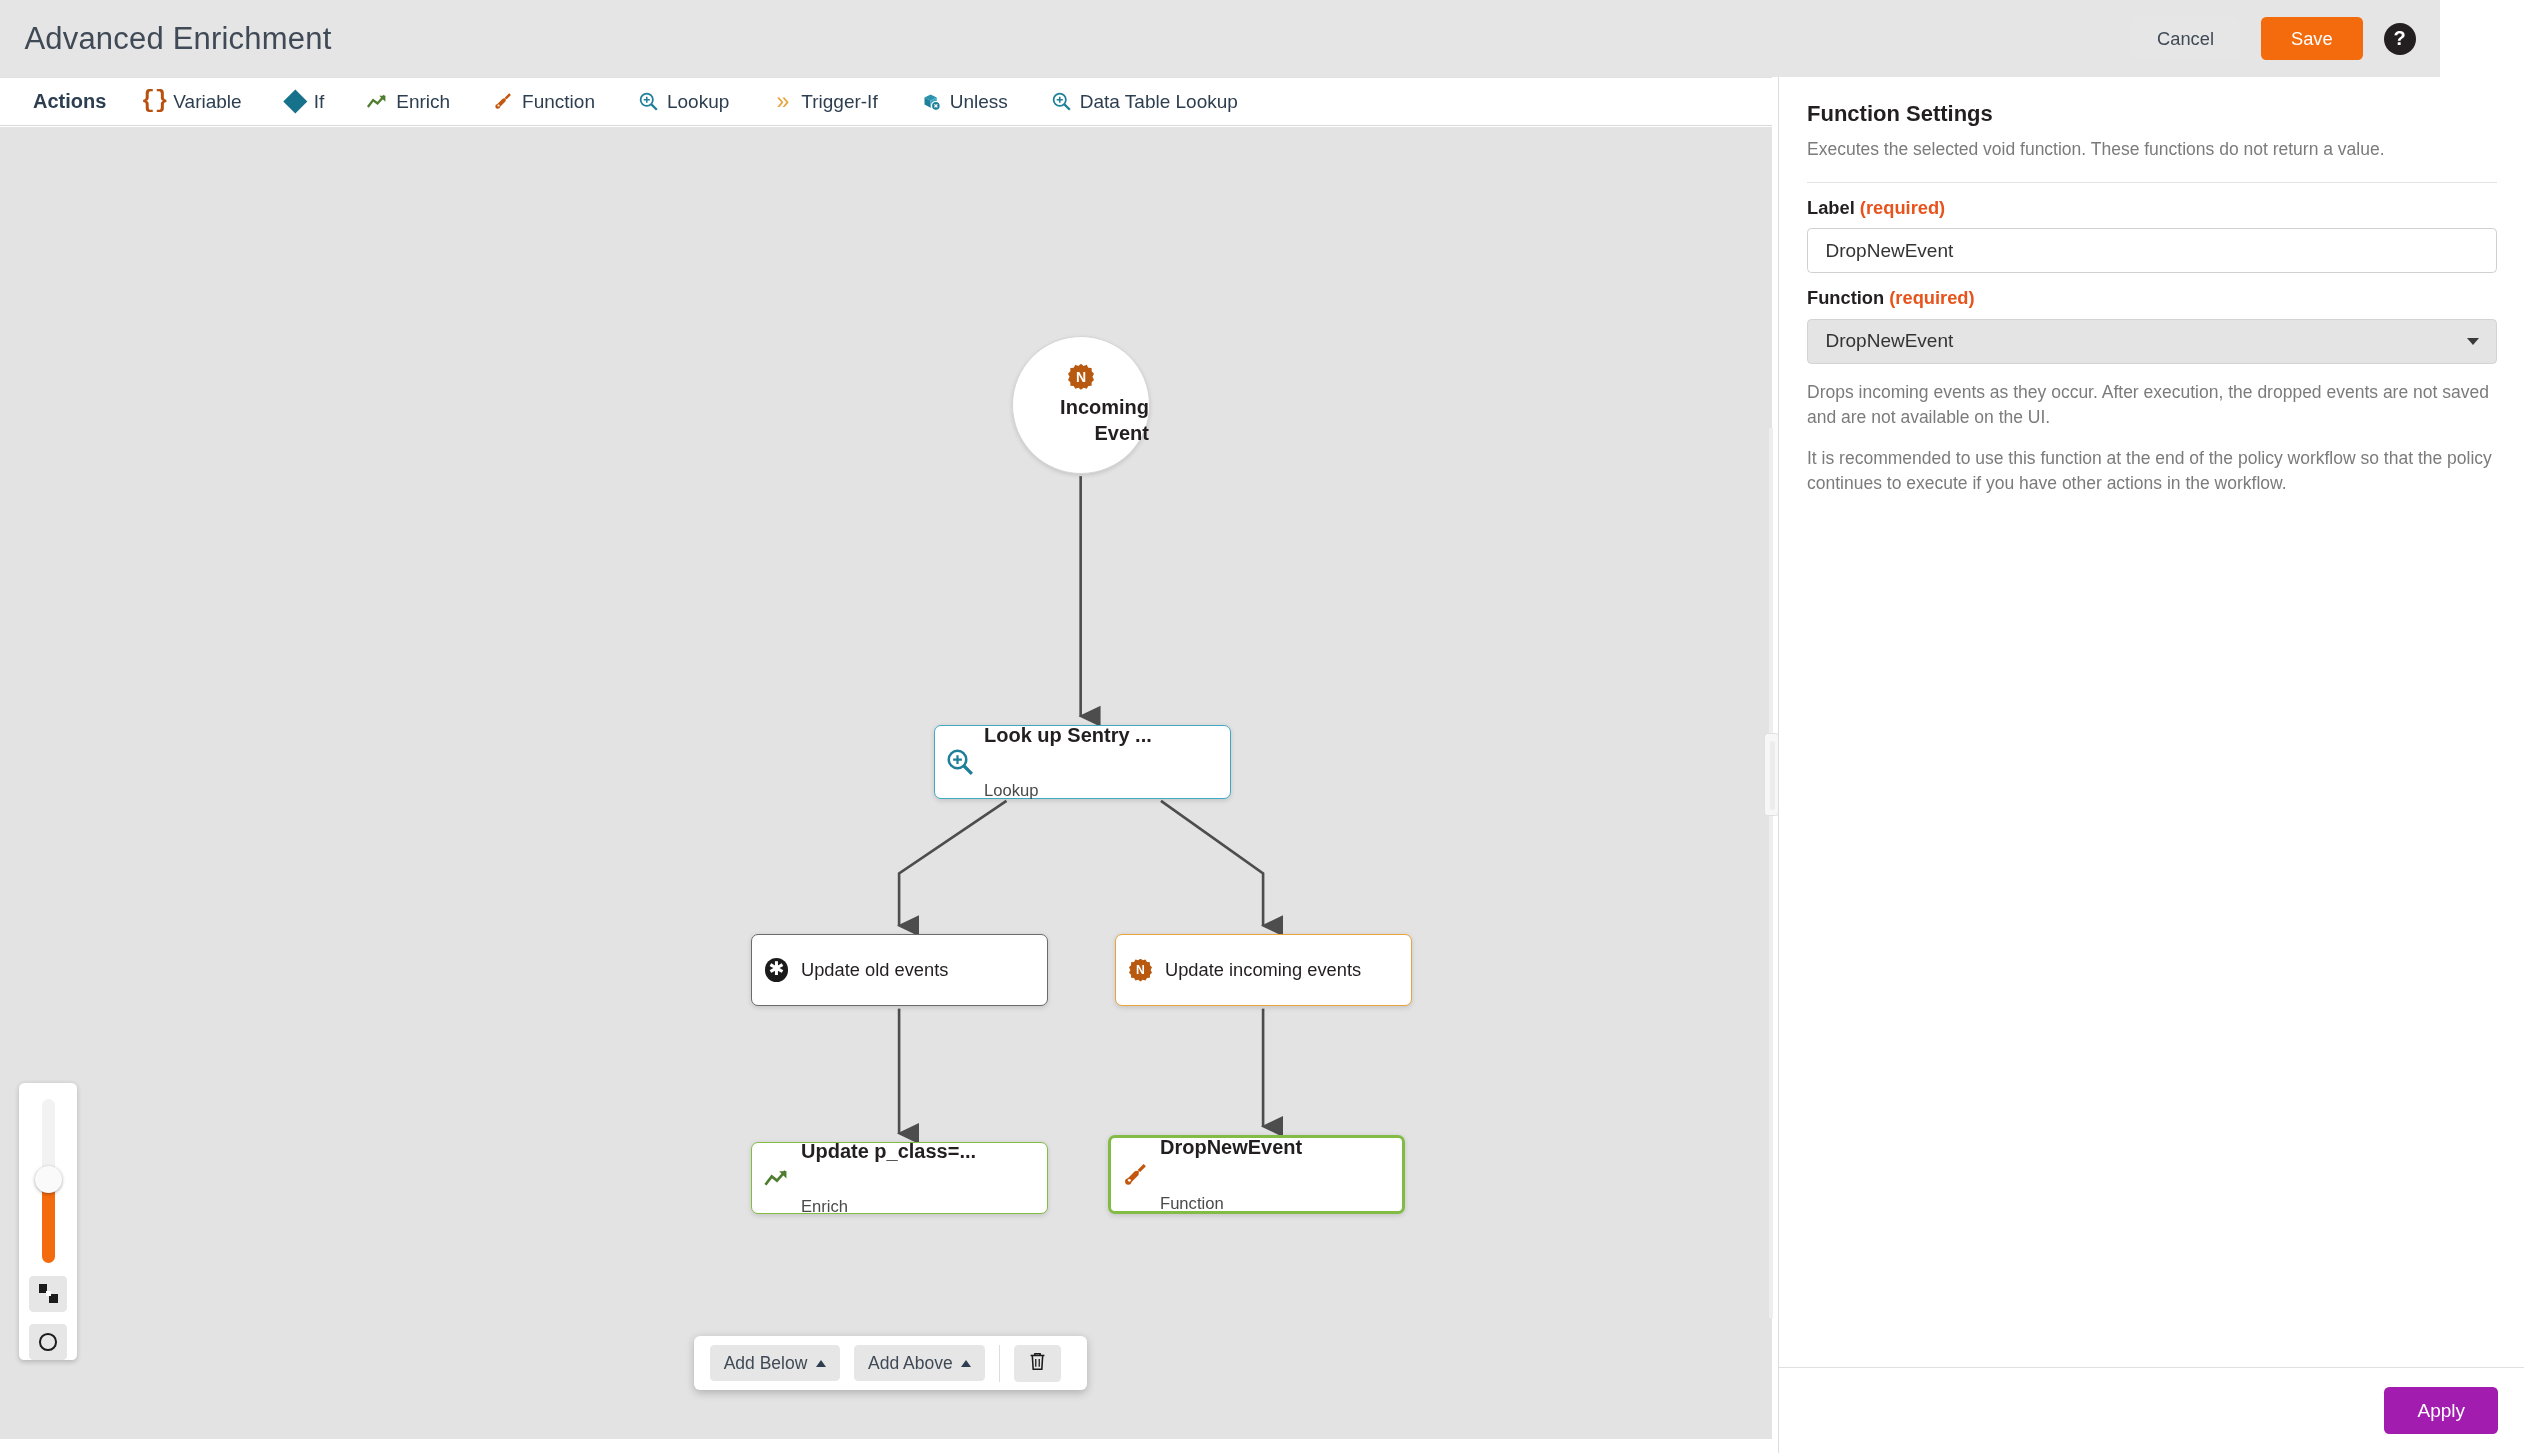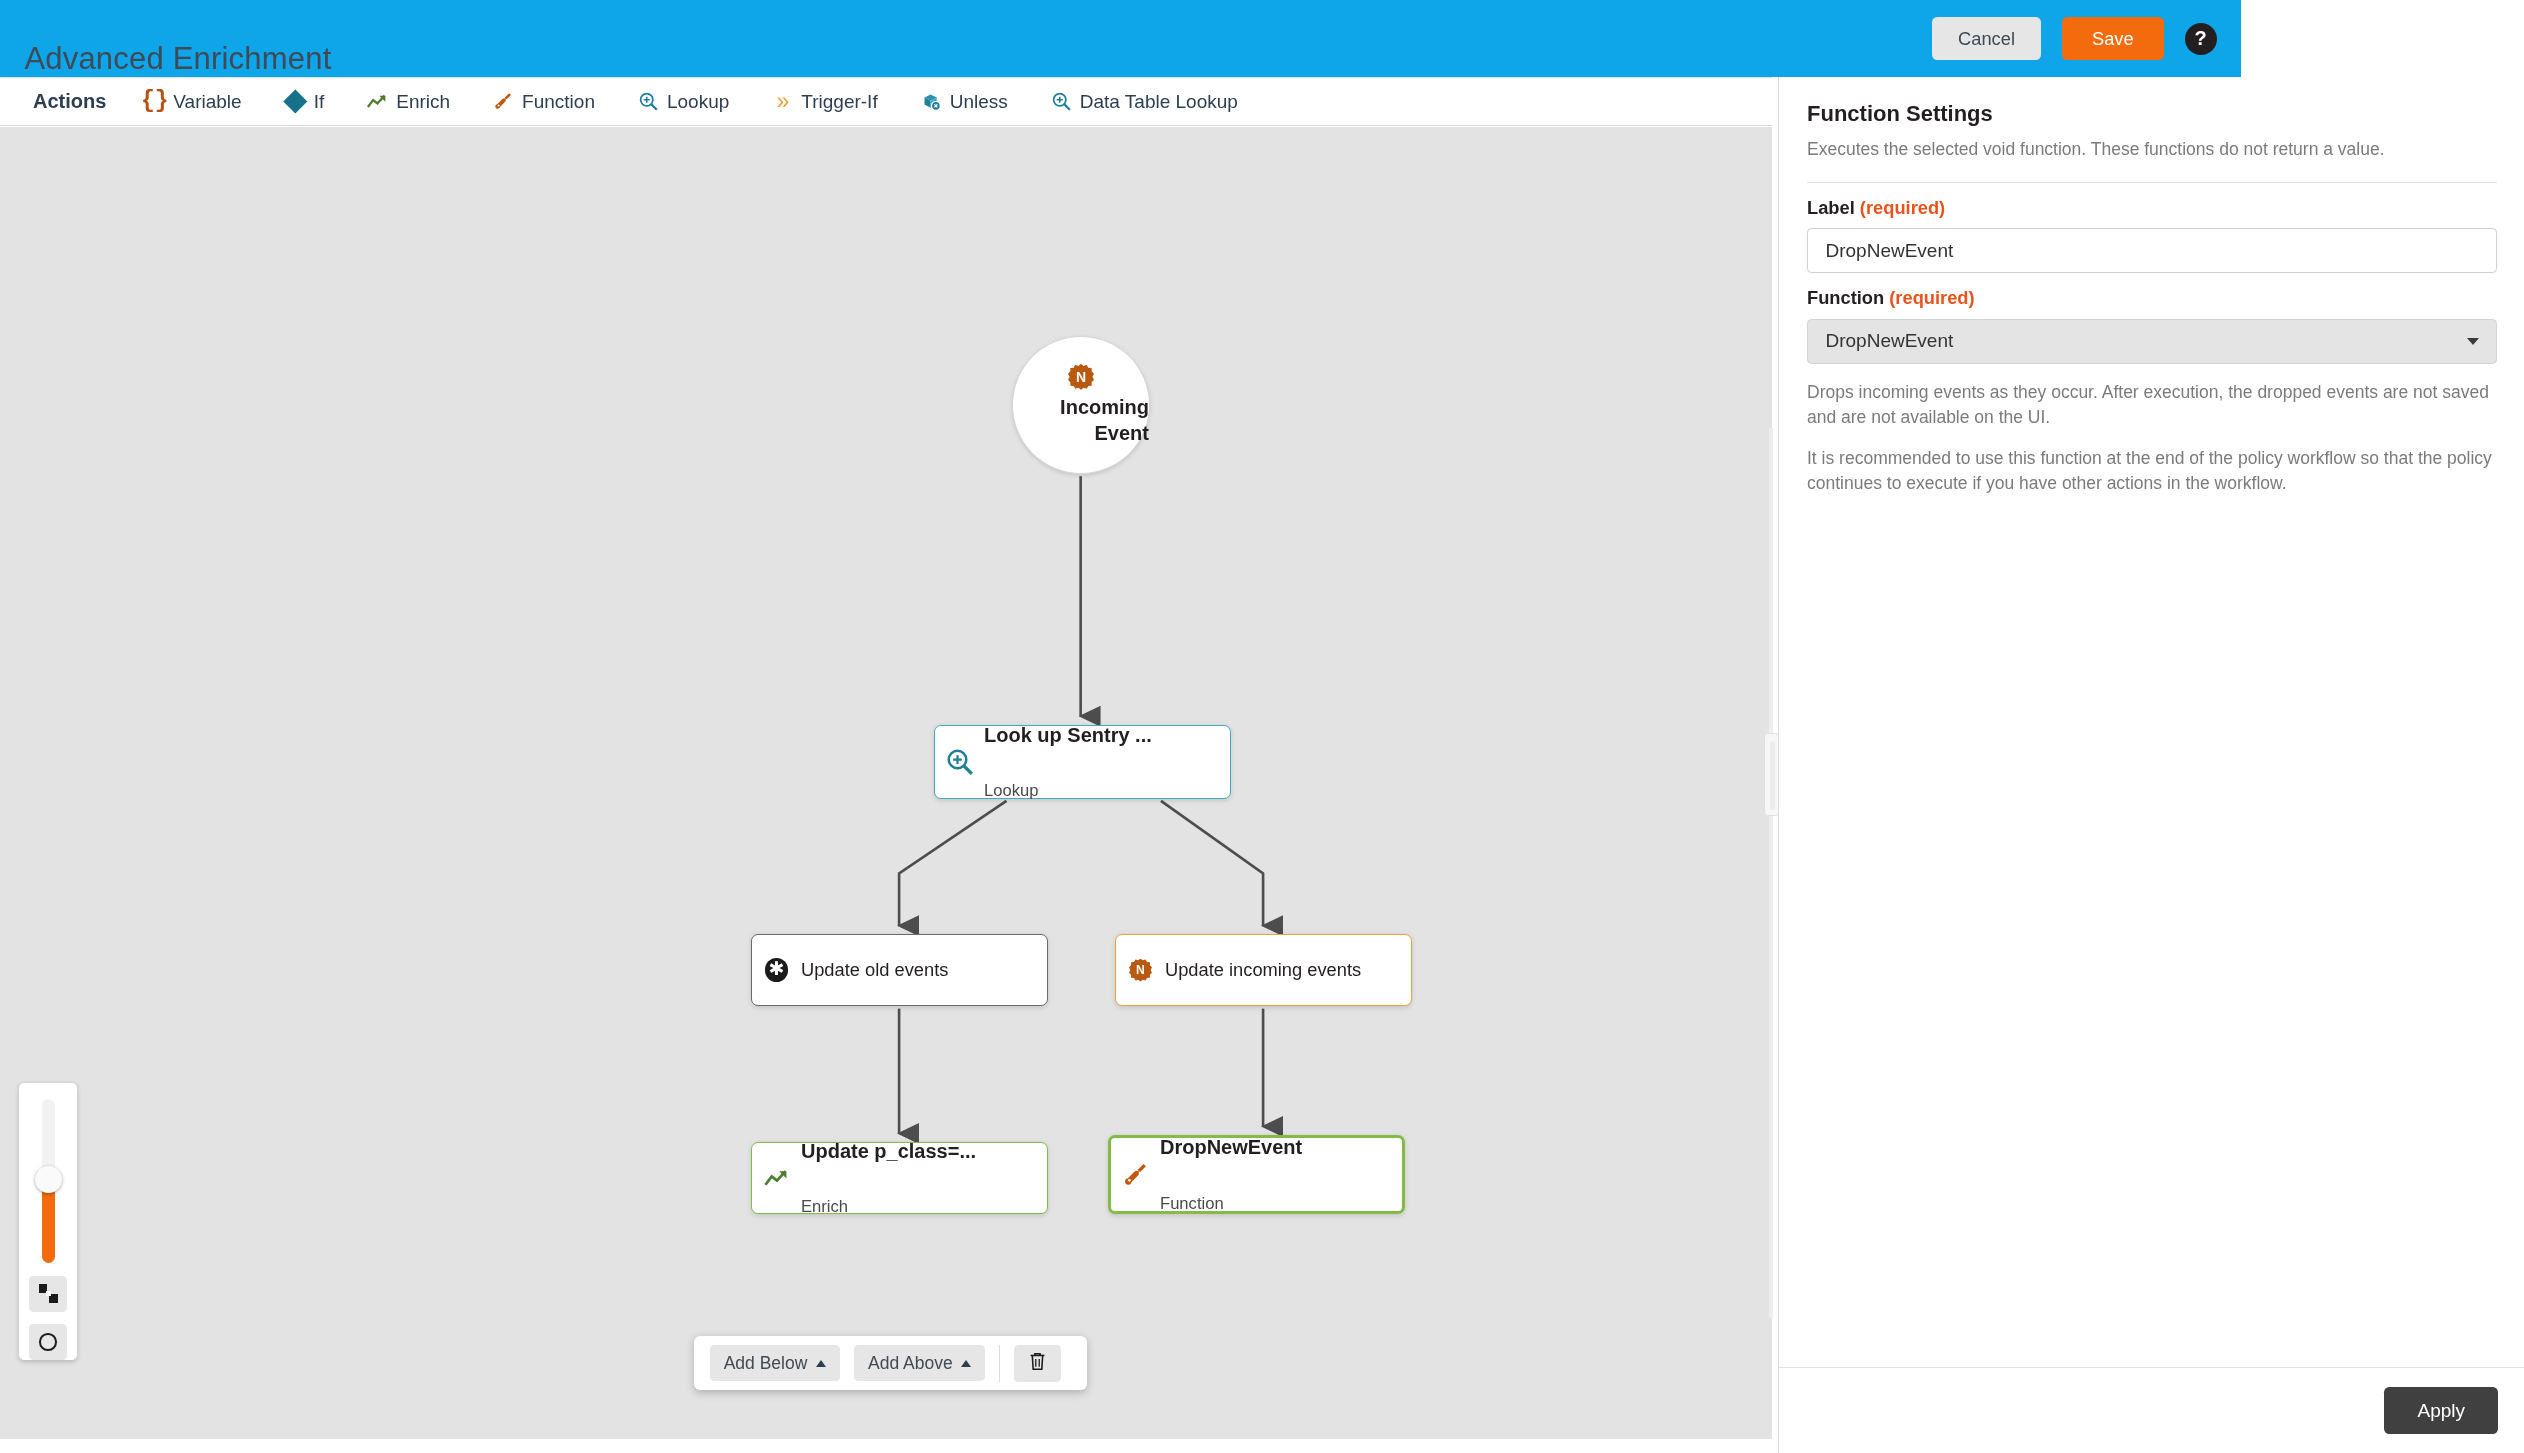--- a/index.html
+++ b/index.html
@@ -6,23 +6,23 @@
   html, body {
     width: 2525px; height: 1453px;
     font-family: "Liberation Sans", sans-serif;
     background: #ffffff;
     overflow: hidden;
   }
   #app { position: relative; width: 2525px; height: 1453px; }
 
   
   #header {
-    position: absolute; left: 0; top: 0; width: 2241px; height: 77px;
-    background: #0ea5e9;
-    display: flex; align-items: flex-end;
+    position: absolute; left: 0; top: 0; width: 2440px; height: 77px;
+    background: #e5e5e5;
+    display: flex; align-items: center;
   }
   #page-title {
     margin-left: 24.4px;
     font-size: 31px; font-weight: 400; color: #3f4a56;
     letter-spacing: 0.2px;
   }
   #header-actions {
     position: absolute; right: 24.4px; top: 0; height: 77px;
     display: flex; align-items: center; gap: 21px;
   }
@@ -266,21 +266,21 @@
   }
   .helptext { font-size: 17.5px; color: #7b7b7b; margin-top: 15.7px; line-height: 1.45; }
 
   #panel-footer {
     position: absolute; left: 0; bottom: 0; width: 747px; height: 86px;
     border-top: 0.9px solid #e0e0e0; background: #fff;
     display: flex; align-items: center; justify-content: flex-end;
     padding-right: 28px;
   }
   #apply-btn {
-    background: #404040; color: #fff; border: none; border-radius: 5.2px;
+    background: #a21caf; color: #fff; border: none; border-radius: 5.2px;
     font-size: 19px; padding: 12.2px 33px; cursor: pointer;
     font-family: "Liberation Sans", sans-serif;
   }
 </style>
 </head>
 <body>
 
 <div id="app">
 
   <div id="header">

